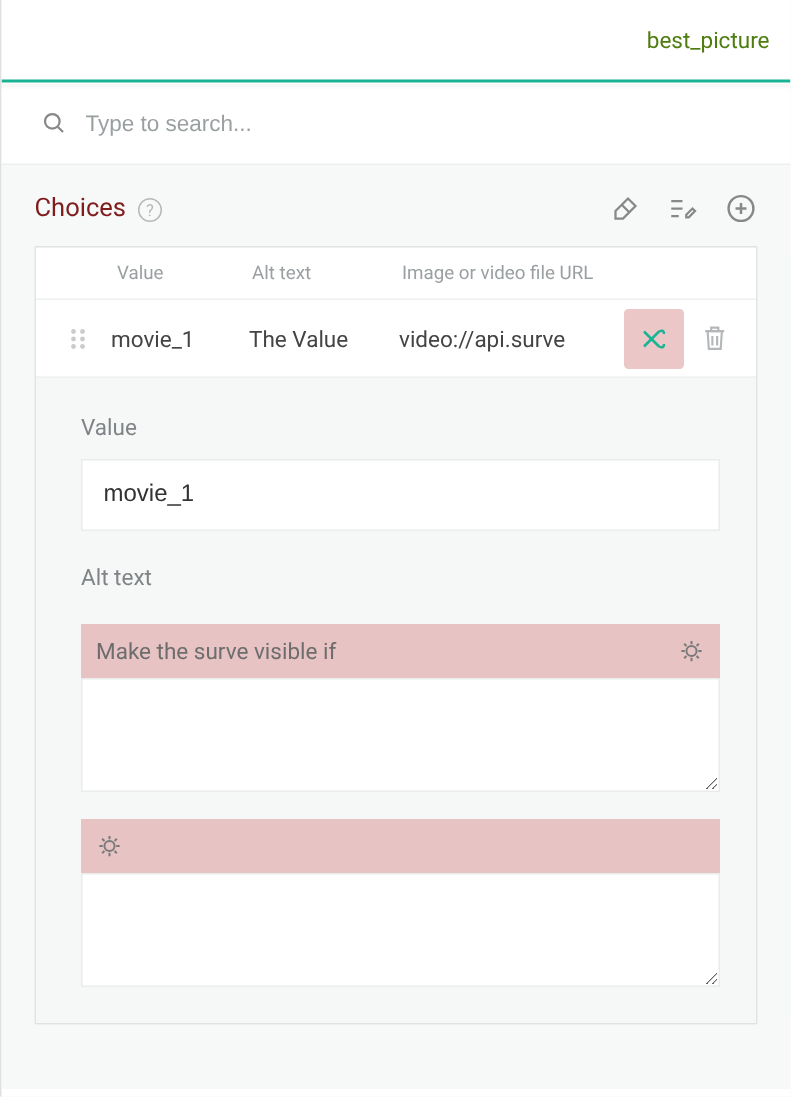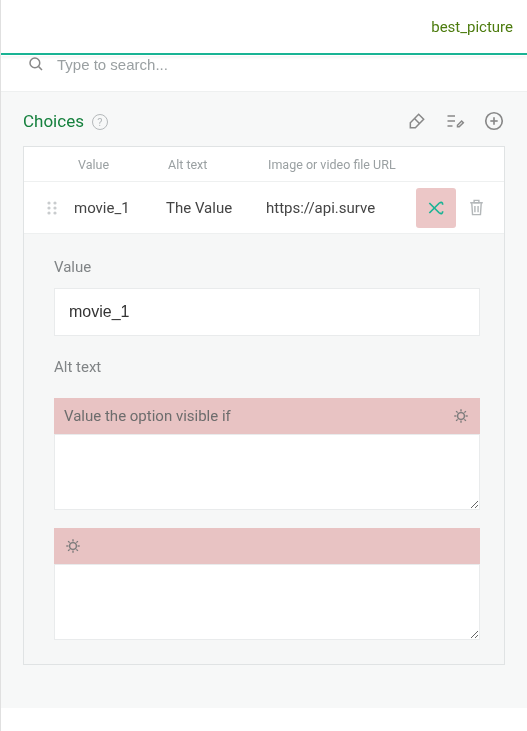--- a/index.html
+++ b/index.html
@@ -29,21 +29,21 @@
     left:0;right:0;bottom:-3px;height:3px;
     box-shadow: 0 2px 3px rgba(0,0,0,0.05);
   }
   .topbar-title {
     font-size: 15px;
     color: #4d7c0f;
   }
   .search-row {
     display: flex;
     align-items: center;
-    padding: 0 18px 18px 26px;
+    padding: 18px 18px 18px 26px;
     border-bottom: 1px solid #eef0f0;
     gap:12px;
     background:#fff;
   }
   .search-icon-svg { color:#888; }
   .search-input {
     border: none;
     outline: none;
     font-size: 15px;
     color: #333;
@@ -64,21 +64,21 @@
     display:flex;
     align-items:center;
     justify-content:space-between;
     margin-bottom:14px;
   }
   .section-title-wrap{
     display:flex;align-items:center;gap:8px;
   }
   .section-title {
     font-size: 17px;
-    color: #15803d;
+    color: #7f1d1d;
     font-weight: 400;
   }
   .help-icon {
     width:16px;height:16px;border-radius:50%;
     border:1.5px solid #b5b9bb;
     display:flex;align-items:center;justify-content:center;
     font-size:11px;color:#b5b9bb;
     position:relative;top:1px;
   }
   .header-actions{display:flex;align-items:center;gap:18px;}
@@ -232,21 +232,21 @@
           <circle cx="3" cy="3" r="1.6"></circle>
               <circle cx="9" cy="3" r="1.6"></circle>
           <circle cx="3" cy="8" r="1.6"></circle>
               <circle cx="9" cy="8" r="1.6"></circle>
           <circle cx="3" cy="13" r="1.6"></circle>
               <circle cx="9" cy="13" r="1.6"></circle>
         </svg>
       </span>
       <span class="cell-value">movie_1</span>
       <span class="cell-alt">The Value</span>
-      <span class="cell-url">https://api.surve</span>
+      <span class="cell-url">video://api.surve</span>
       <span class="row-action highlight">
         <svg width="20" height="20" viewBox="0 0 24 24" fill="none" stroke="currentColor" stroke-width="2">
           <path d="M4 18 L16 6"></path>
               <path d="M4 6 L16 18"></path>
           <path d="M16 6 Q20 4 20 8"></path>
               <path d="M16 18 Q20 20 20 16"></path>
         </svg>
       </span>
       <span class="row-action delete">
         <svg width="19" height="19" viewBox="0 0 24 24" fill="none" stroke="currentColor" stroke-width="1.8">
@@ -265,21 +265,21 @@
         <span class="field-label">Value</span>
         <input class="text-input" type="text" value="movie_1" style="">
       </div>
 
       <div class="field-block">
         <span class="field-label">Alt text</span>
       </div>
 
       <div class="cond-block">
         <div class="cond-header">
-          <span>Value the option visible if</span>
+          <span>Make the surve visible if</span>
           <span class="wand">
             <svg width="18" height="18" viewBox="0 0 24 24" fill="none" stroke="currentColor" stroke-width="1.8">
               <circle cx="12" cy="12" r="4.5"></circle>
               <line x1="12" y1="3" x2="12" y2="6"></line>
                   <line x1="12" y1="18" x2="12" y2="21"></line>
               <line x1="3" y1="12" x2="6" y2="12"></line>
                   <line x1="18" y1="12" x2="21" y2="12"></line>
               <line x1="5.5" y1="5.5" x2="7.5" y2="7.5"></line>
                   <line x1="16.5" y1="16.5" x2="18.5" y2="18.5"></line>
               <line x1="5.5" y1="18.5" x2="7.5" y2="16.5"></line>

